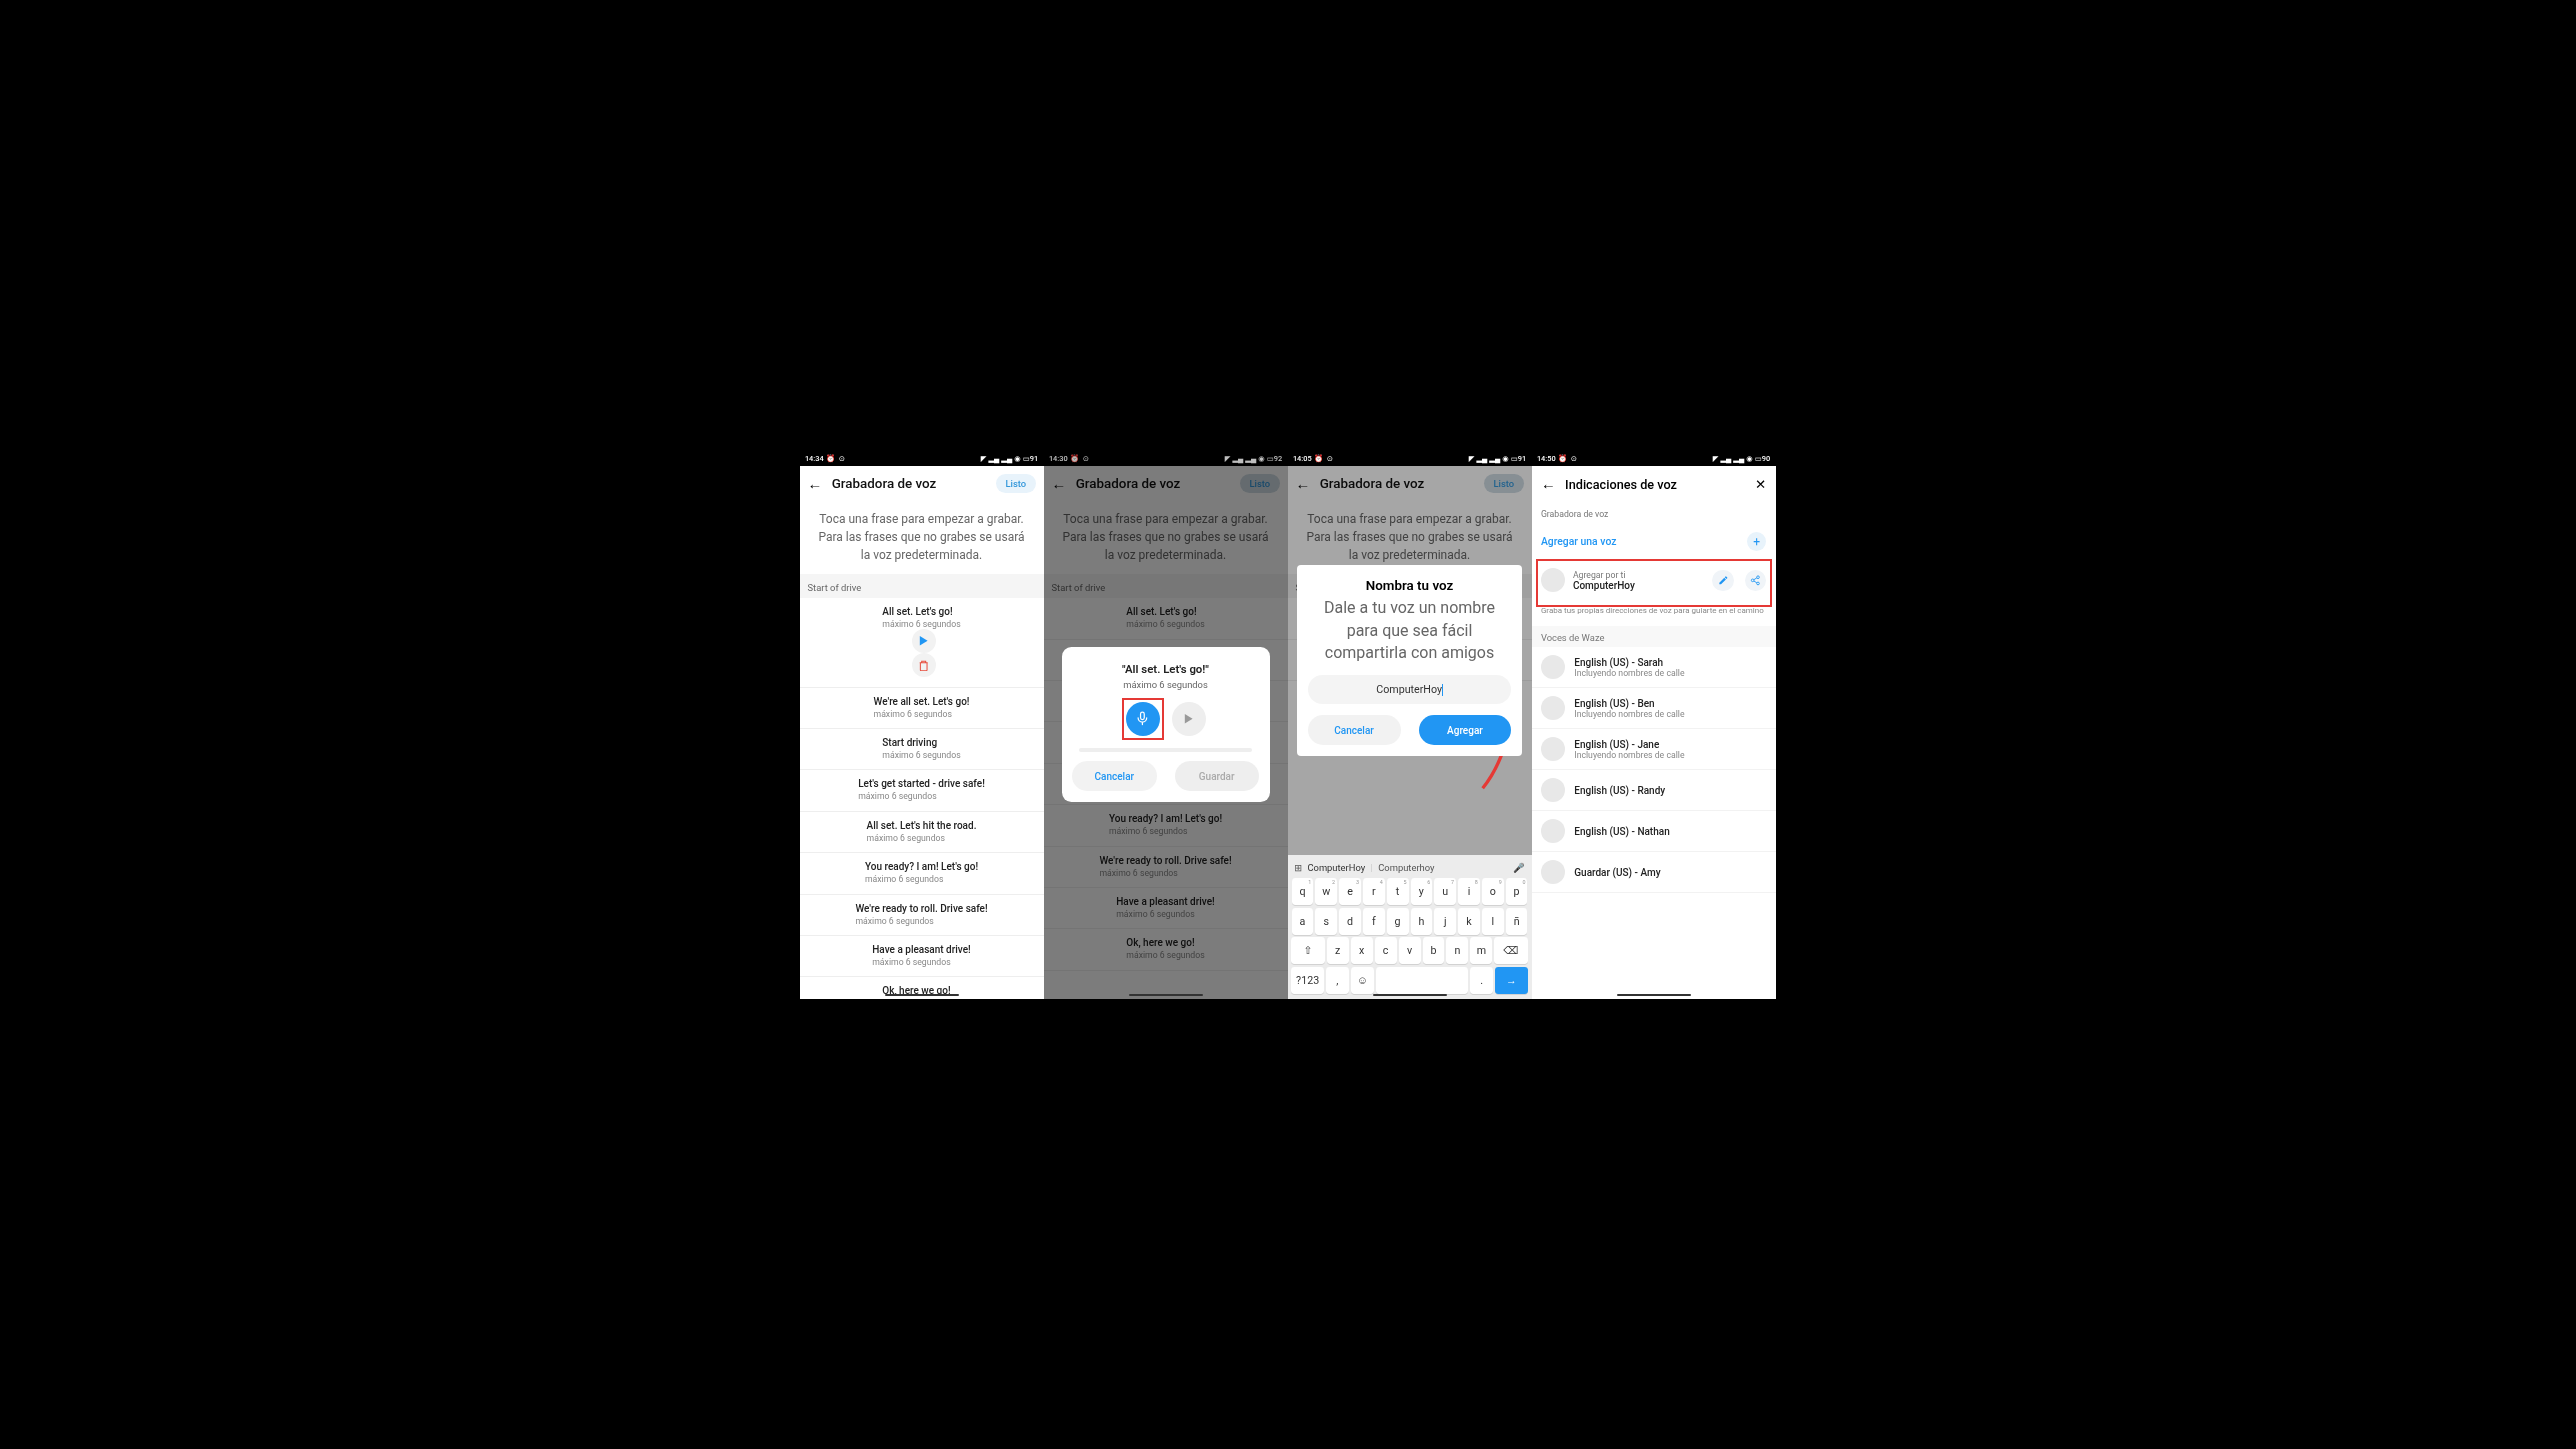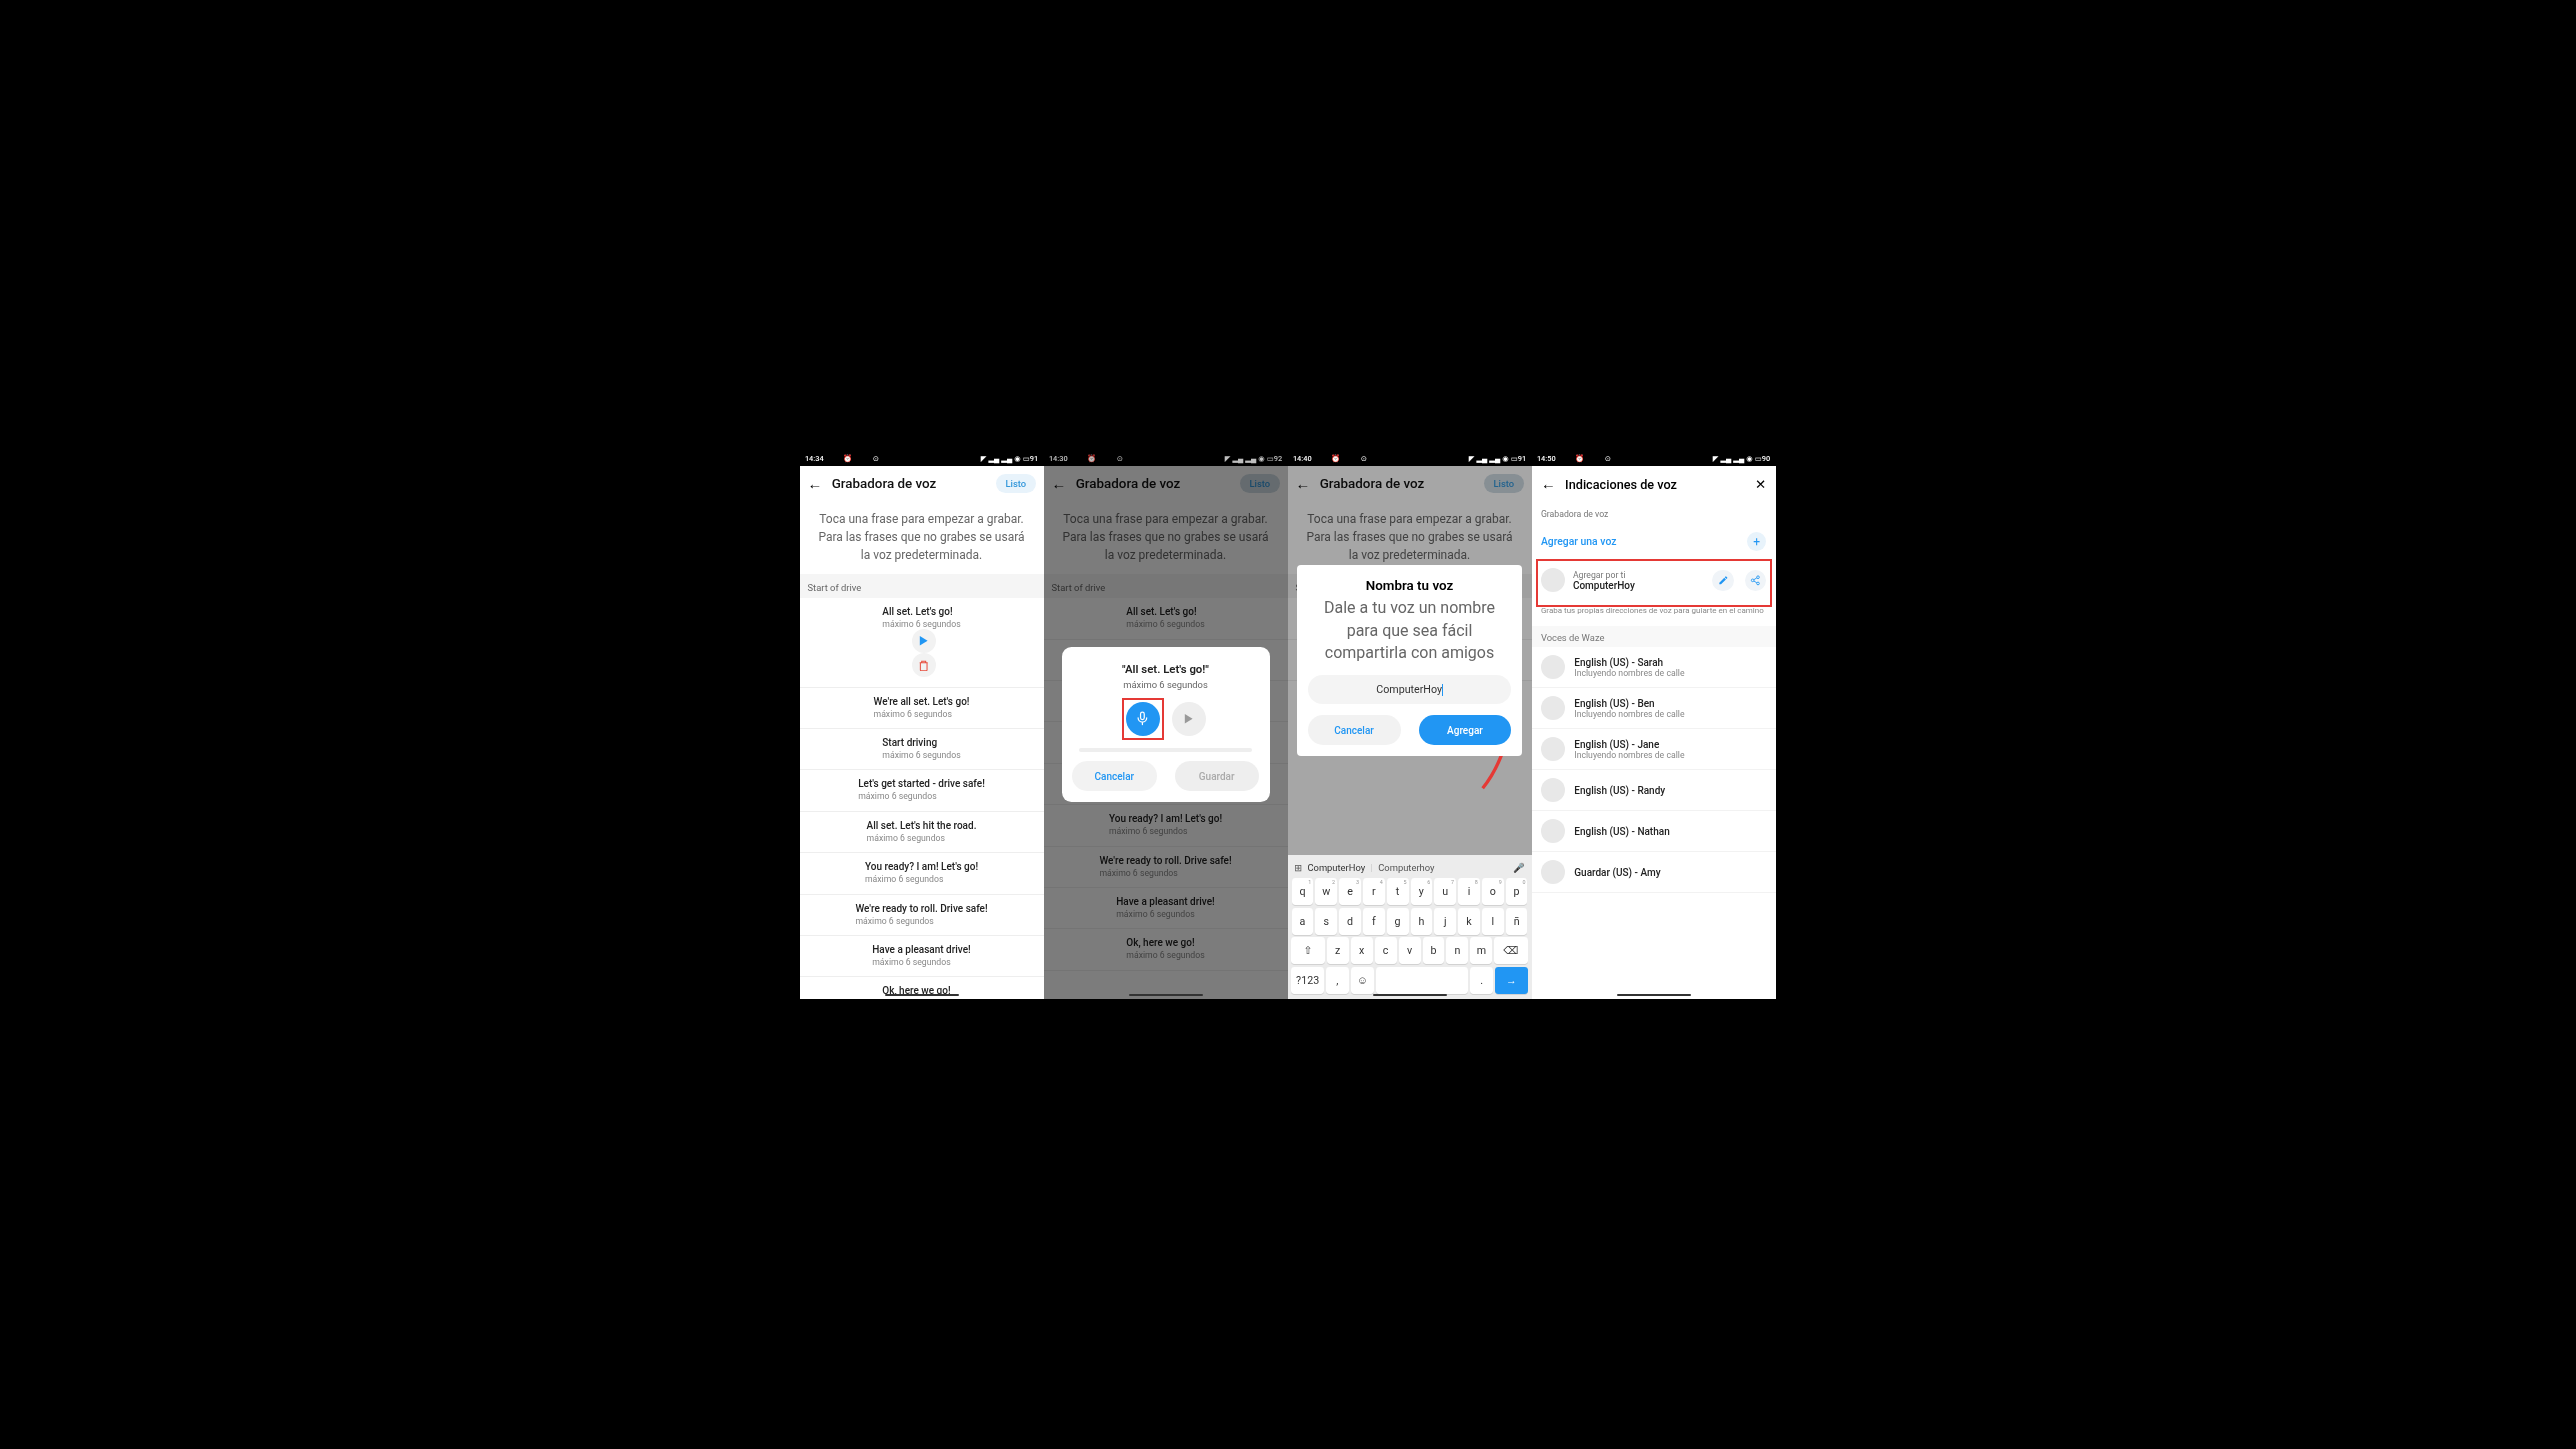--- a/index.html
+++ b/index.html
@@ -1,20 +1,20 @@
 <!DOCTYPE html>
 <html style="font-size:10.7px"><head>
 <meta charset="utf-8">
 <style>
 * { margin: 0; padding: 0; box-sizing: border-box; font-family: -apple-system, Roboto, sans-serif; }
 body { background: #000; display: flex; justify-content: center; align-items: center; min-height: 100vh; }
 .canvas { width: 977px; height: 549px; background: #000; display: flex; position: relative; }
 .screen { width: 244px; height: 549px; background: #fff; position: relative; overflow: hidden; display: flex; flex-direction: column; }
 .status-bar { height: 16px; background: #000; color: #fff; display: flex; align-items: center; justify-content: space-between; padding: 0 5.4px; font-size: 7.4px; font-weight: 500; }
-.status-left { display: flex; align-items: center; gap: 20px; }
+.status-left { display: flex; align-items: center; gap: 3px; }
 .status-right { display: flex; align-items: center; gap: 2px; }
 .app-bar { height: 35px; display: flex; align-items: center; padding: 0 8px; gap: 9.4px; background: #fff; }
 .app-title { font-size: 13.4px; font-weight: 500; color: #111; flex: 1; }
 .listo-btn { background: #e8f3fb; color: #3498db; font-size: 9.4px; font-weight: 500; padding: 4px 9.4px; border-radius: 10.7px; border: none; }
 .listo-btn.dim { background: #d0dce4; color: #3498db; }
 .help-text { padding: 9.4px 13.4px; font-size: 12px; color: #666; text-align: center; line-height: 1.5; background: #fff; }
 .section-header { padding: 8px 8px 5.4px; font-size: 9.4px; color: #666; background: #f5f5f5; }
 .phrase-list { flex: 1; overflow: hidden; }
 .phrase-item { padding: 8px 8px 9.4px; border-bottom: 0.7px solid #eee; background: #fff; display: flex; align-items: center; flex-direction: column; }
 .phrase-text { flex: 1; }
@@ -271,21 +271,21 @@
         <button class="dlg-btn dlg-save-dis">Guardar</button>
       </div>
     </div>
   </div>
   <div class="home-ind"></div>
 </div>
 
 <div class="screen">
   <div class="status-bar">
     <div class="status-left">
-          <span>14:40</span>
+          <span>14:05</span>
           <span>⏰</span>
           <span>⊙</span>
         </div>
     <div class="status-right">
           <span>◤</span>
           <span>▂▄</span>
           <span>▂▄</span>
           <span>◉</span>
           <span>▭<span>91</span></span>
         </div>

